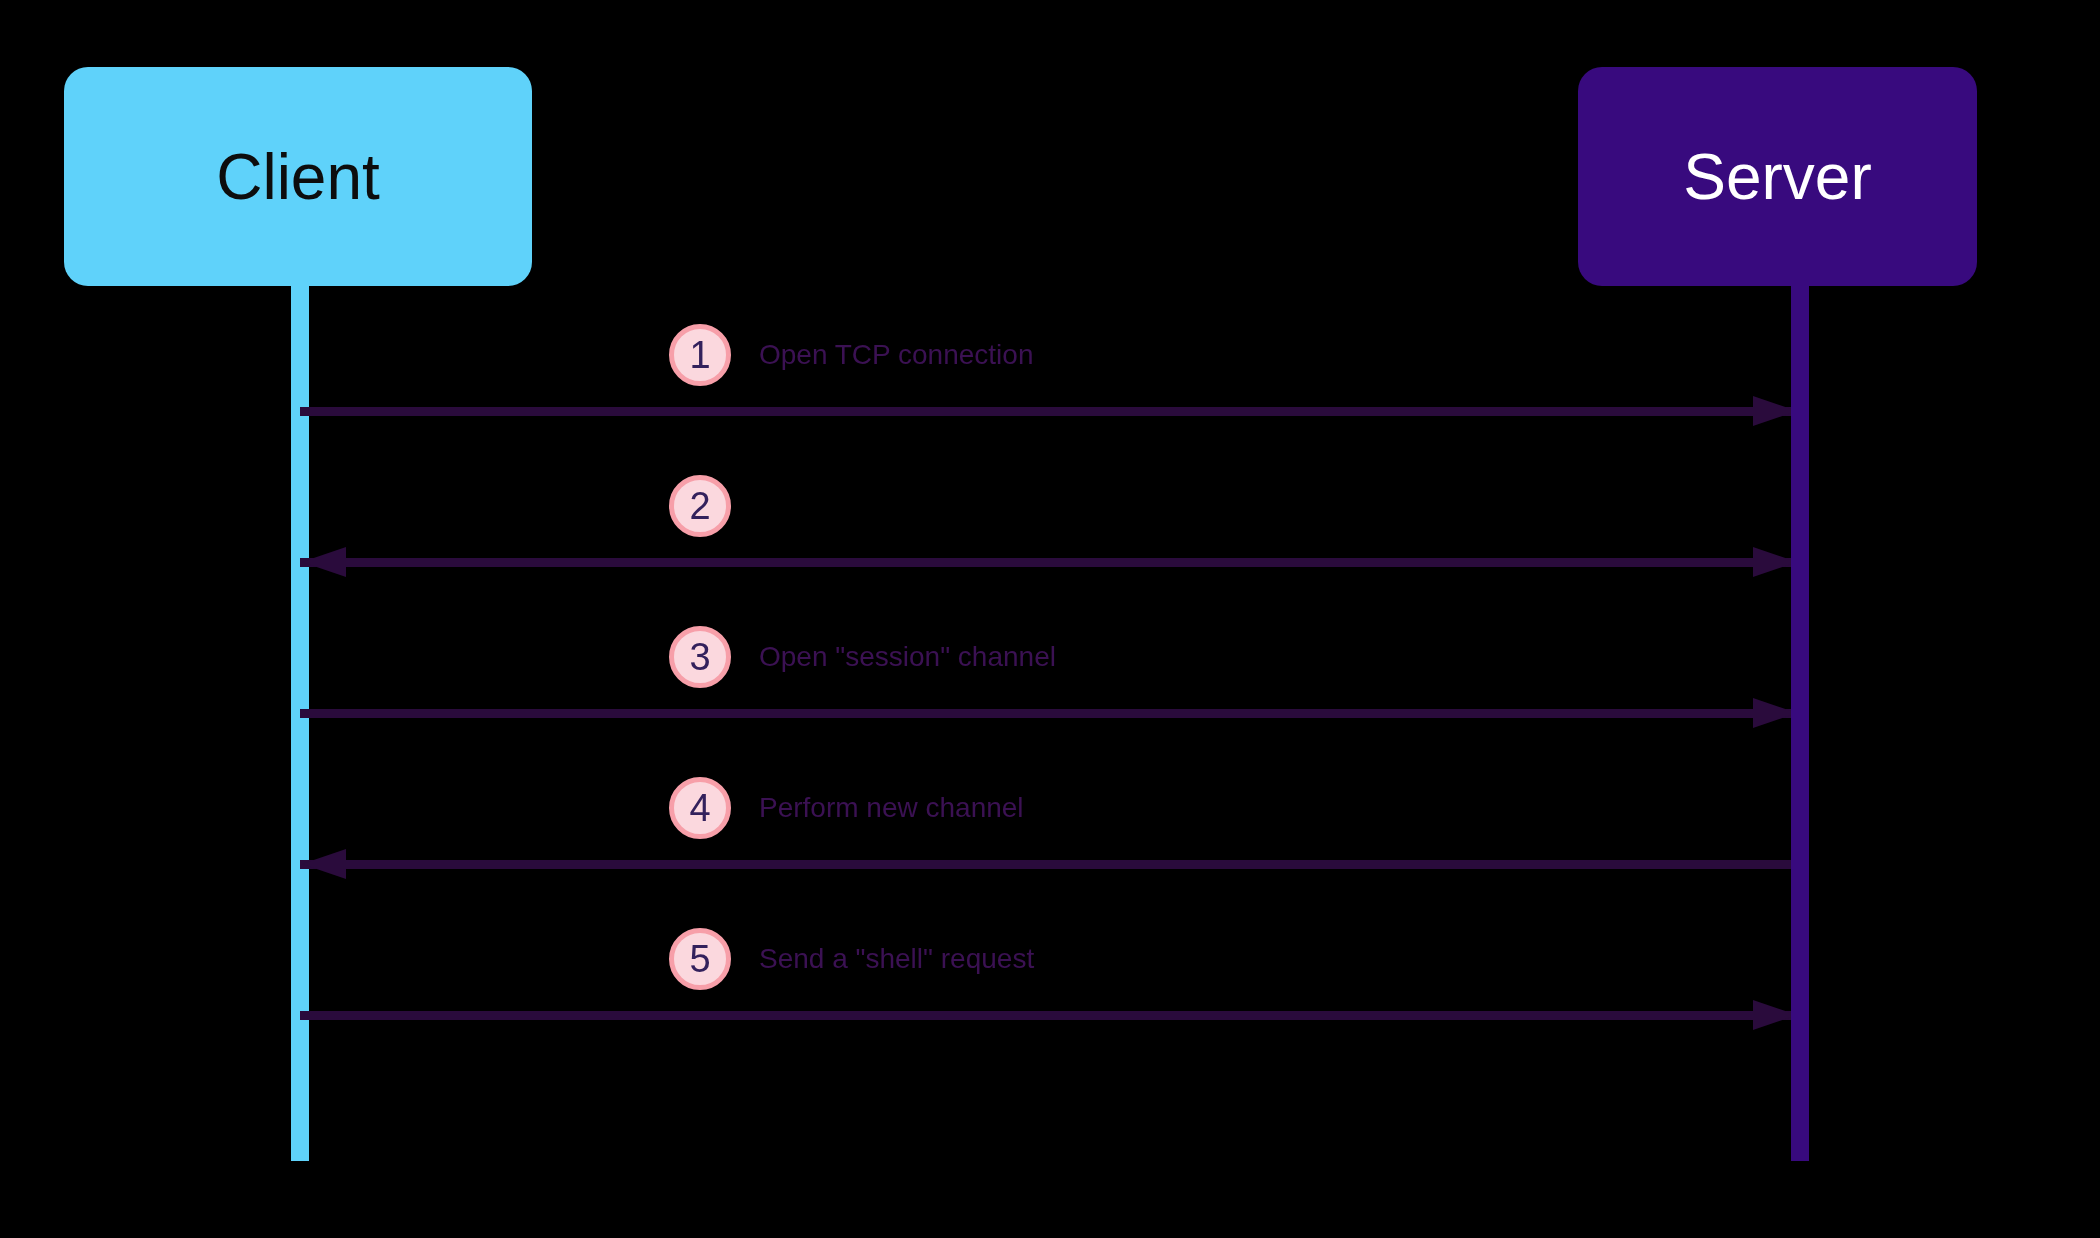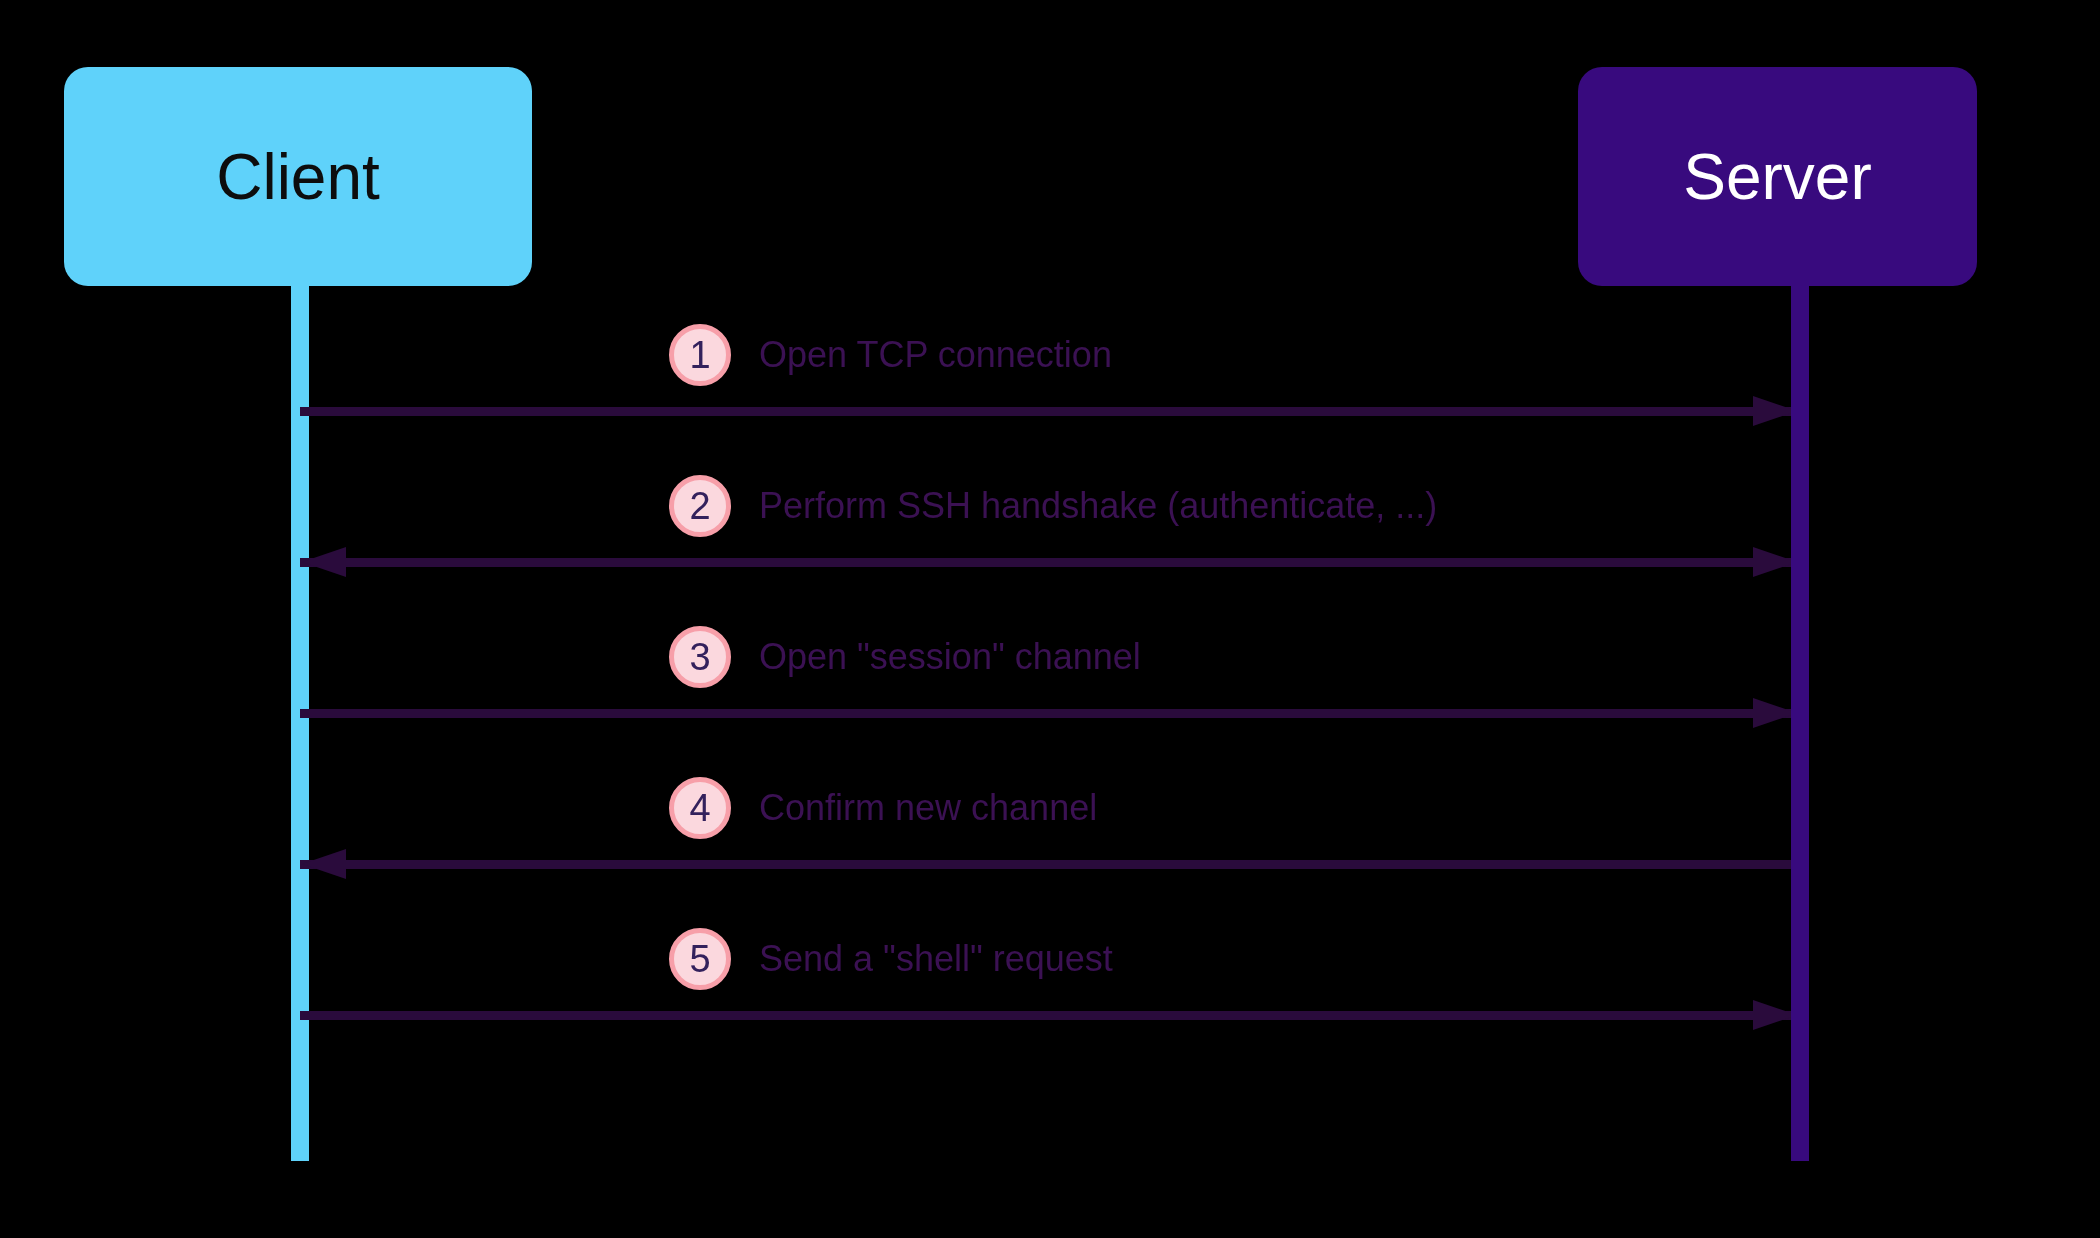--- a/index.html
+++ b/index.html
@@ -66,21 +66,21 @@
     width:62px;height:62px;border-radius:50%;
     background:var(--badge_fill,#FBD8DE);
     border:5px solid var(--badge_border,#F79FA9);
     display:flex;align-items:center;justify-content:center;
     color:var(--badge_text,#33215C);
     font-size:38px;
     flex:0 0 auto;
   }
   .msg-label{
     color:var(--message_text,#3B1153);
-    font-size:36px;
+    font-size:28px;
     white-space:nowrap;
   }
 </style>
 </head>
 <body>
 
 <div class="stage">
 
   <div class="lifeline lifeline-client"></div>
   <div class="lifeline lifeline-server"></div>
@@ -98,21 +98,20 @@
   </div>
 
   <div class="msg-row dir-both" style="--cy:562px">
     <div class="msg-line"></div>
     <div class="arrowhead arrowhead-left"></div>
     <div class="arrowhead arrowhead-right"></div>
     <div class="msg-meta">
       <div class="badge">
         <span>2</span>
       </div>
-      <div class="msg-label">Perform SSH handshake (authenticate, ...)</div>
     </div>
   </div>
 
   <div class="msg-row dir-right" style="--cy:713px">
     <div class="msg-line"></div>
 
     <div class="arrowhead arrowhead-right"></div>
     <div class="msg-meta">
       <div class="badge">
         <span>3</span>
@@ -122,21 +121,21 @@
   </div>
 
   <div class="msg-row dir-left" style="--cy:864px">
     <div class="msg-line"></div>
     <div class="arrowhead arrowhead-left"></div>
 
     <div class="msg-meta">
       <div class="badge">
         <span>4</span>
       </div>
-      <div class="msg-label">Confirm new channel</div>
+      <div class="msg-label">Perform new channel</div>
     </div>
   </div>
 
   <div class="msg-row dir-right" style="--cy:1015px">
     <div class="msg-line"></div>
 
     <div class="arrowhead arrowhead-right"></div>
     <div class="msg-meta">
       <div class="badge">
         <span>5</span>

